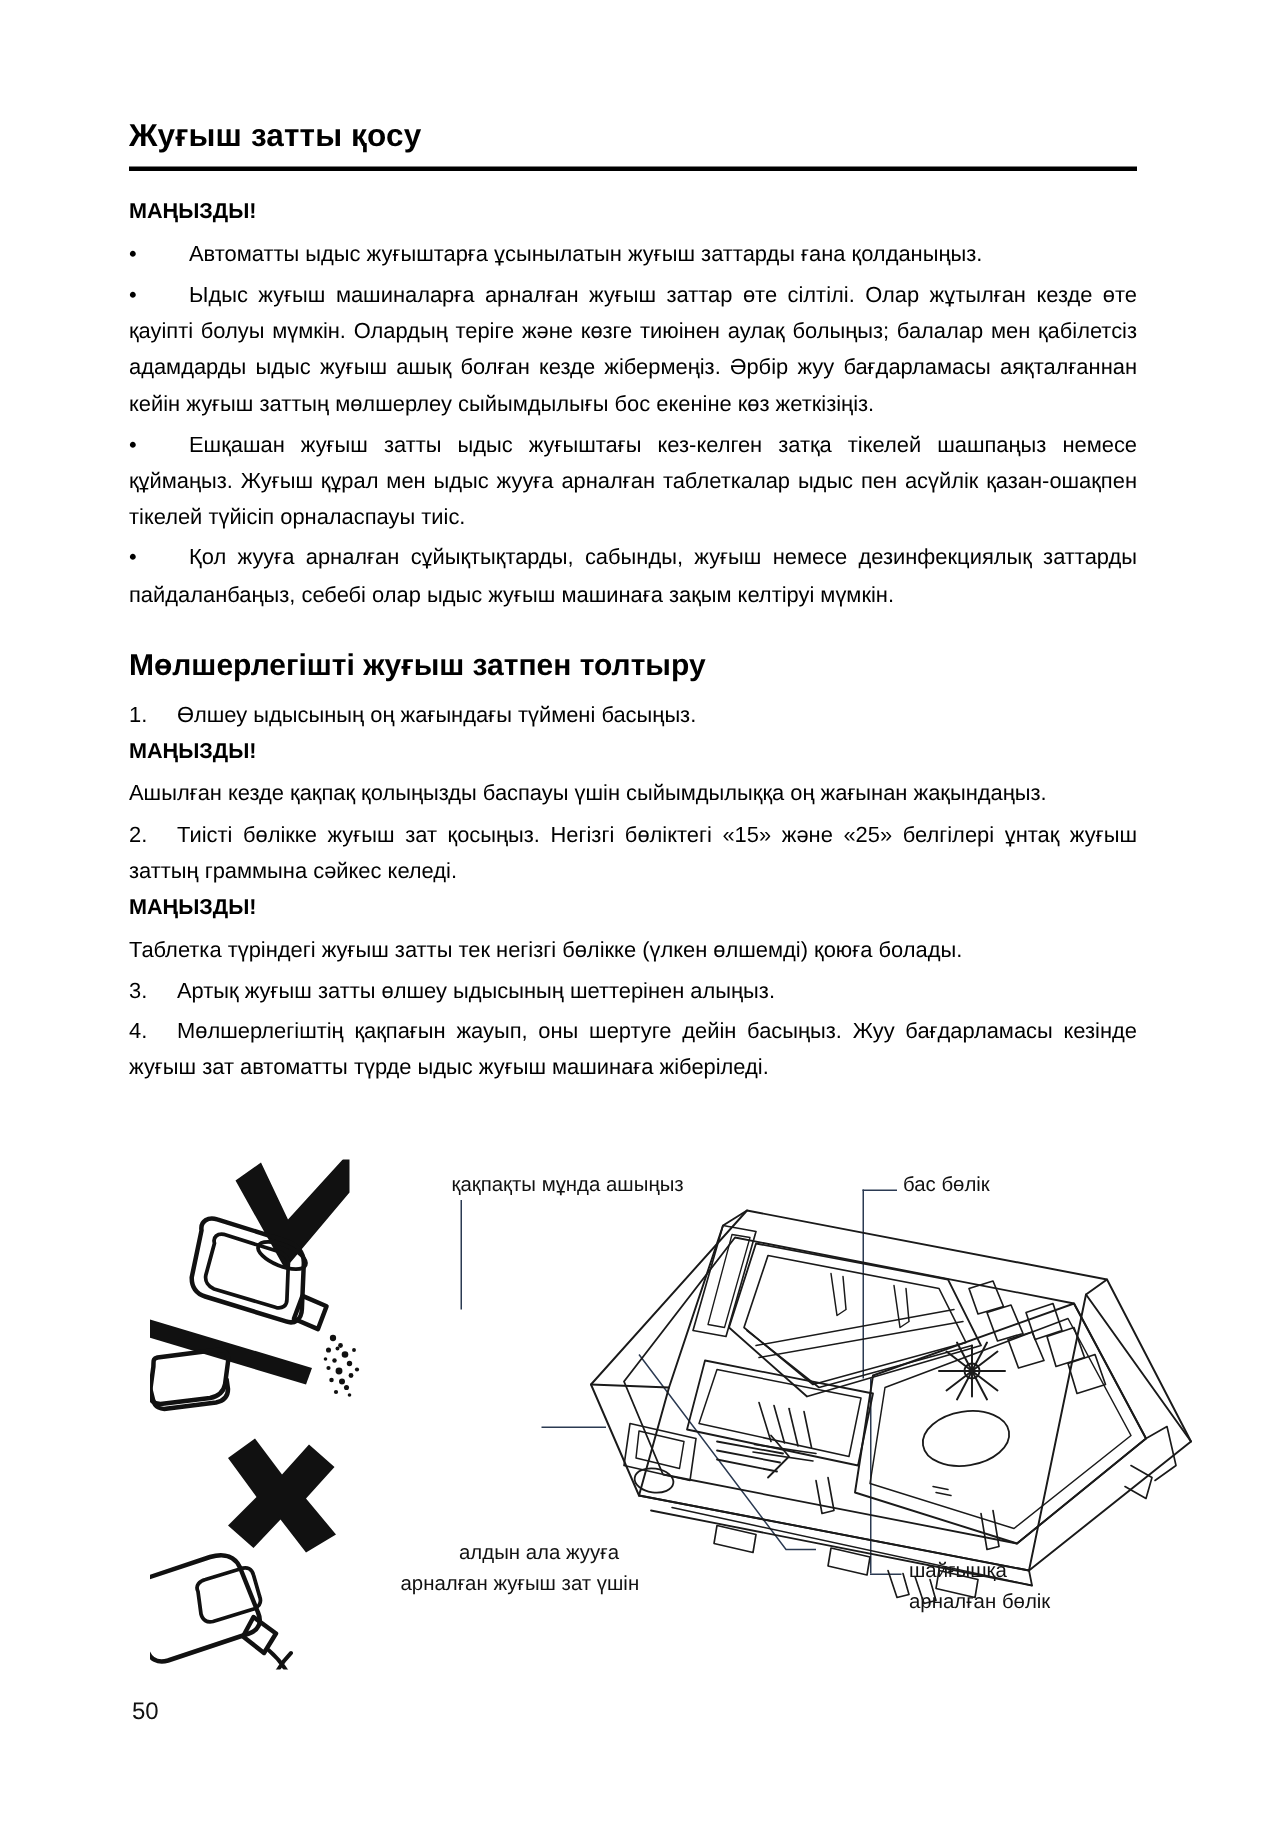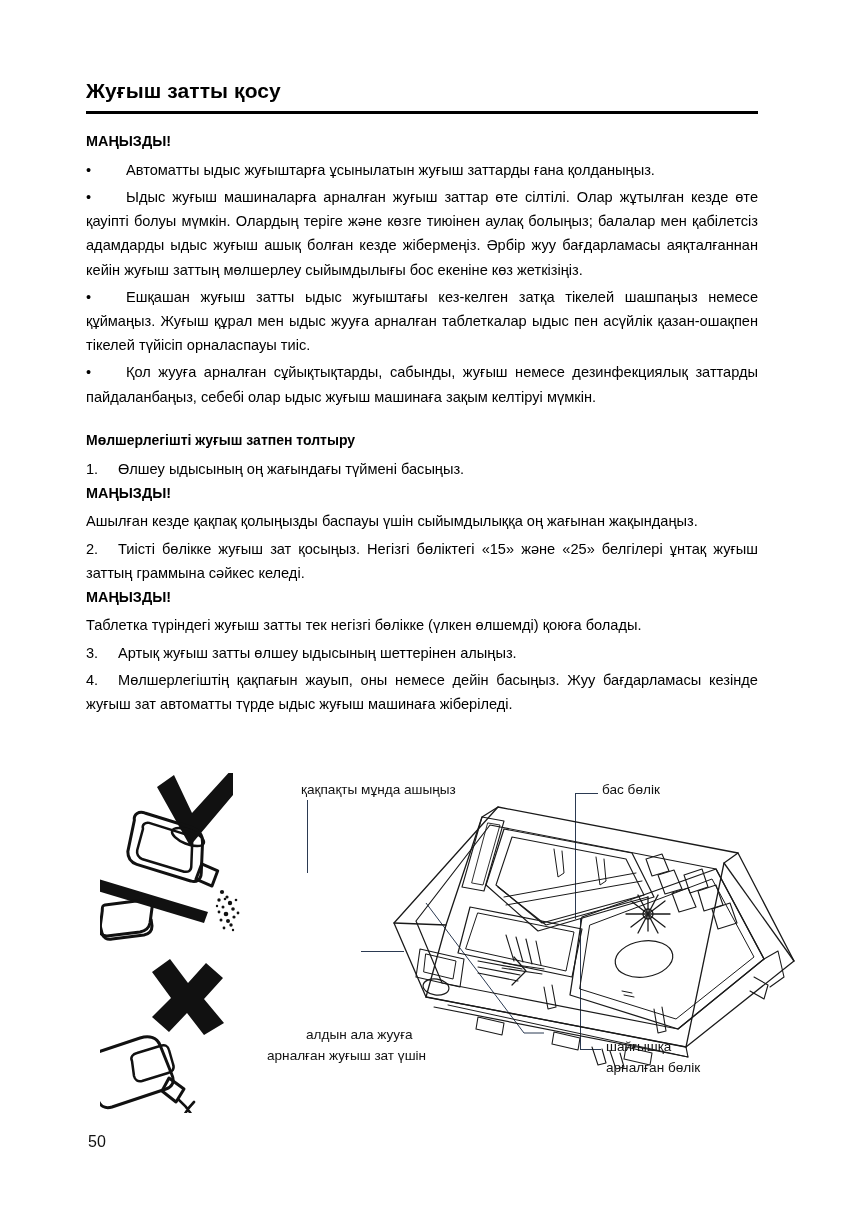--- a/index.html
+++ b/index.html
@@ -75,21 +75,21 @@
     text-align: left;
   }
   .para {
     font-size: 14.6px;
     line-height: 1.66;
     text-align: justify;
     text-justify: inter-word;
     margin: 0 0 3px 0;
   }
   .section-head {
-    font-size: 14px;
+    font-size: 20px;
     font-weight: bold;
     margin: 22px 0 7px 0;
     line-height: 1.35;
   }
 
   
   .figure {
     position: absolute;
     left: 86px;
     top: 773px;
@@ -148,21 +148,21 @@
     <p class="para">Ашылған кезде қақпақ қолыңызды баспауы үшін сыйымдылыққа оң жағынан жақындаңыз.</p>
 
     <p class="num-item"><span class="num-mark">2.</span><span>Тиісті бөлікке жуғыш зат қосыңыз. Негізгі бөліктегі «15» және «25» белгілері ұнтақ жуғыш заттың граммына сәйкес келеді.</span></p>
 
     <p class="important">МАҢЫЗДЫ!</p>
 
     <p class="para">Таблетка түріндегі жуғыш затты тек негізгі бөлікке (үлкен өлшемді) қоюға болады.</p>
 
     <p class="num-item flush"><span class="num-mark">3.</span><span>Артық жуғыш затты өлшеу ыдысының шеттерінен алыңыз.</span></p>
 
-    <p class="num-item"><span class="num-mark">4.</span><span>Мөлшерлегіштің қақпағын жауып, оны немесе дейін басыңыз. Жуу бағдарламасы кезінде жуғыш зат автоматты түрде ыдыс жуғыш машинаға жіберіледі.</span></p>
+    <p class="num-item"><span class="num-mark">4.</span><span>Мөлшерлегіштің қақпағын жауып, оны шертуге дейін басыңыз. Жуу бағдарламасы кезінде жуғыш зат автоматты түрде ыдыс жуғыш машинаға жіберіледі.</span></p>
 
   </div>
 
   <div class="figure">
 
     <svg width="230" height="340" viewBox="0 0 230 340" style="position:absolute;left:14px;top:0;">
 
       <g fill="#111111">
         <path d="M57 14 L74 2 L92 40 L133 -5 L133 22 L90 73 Z"></path>
       </g>

